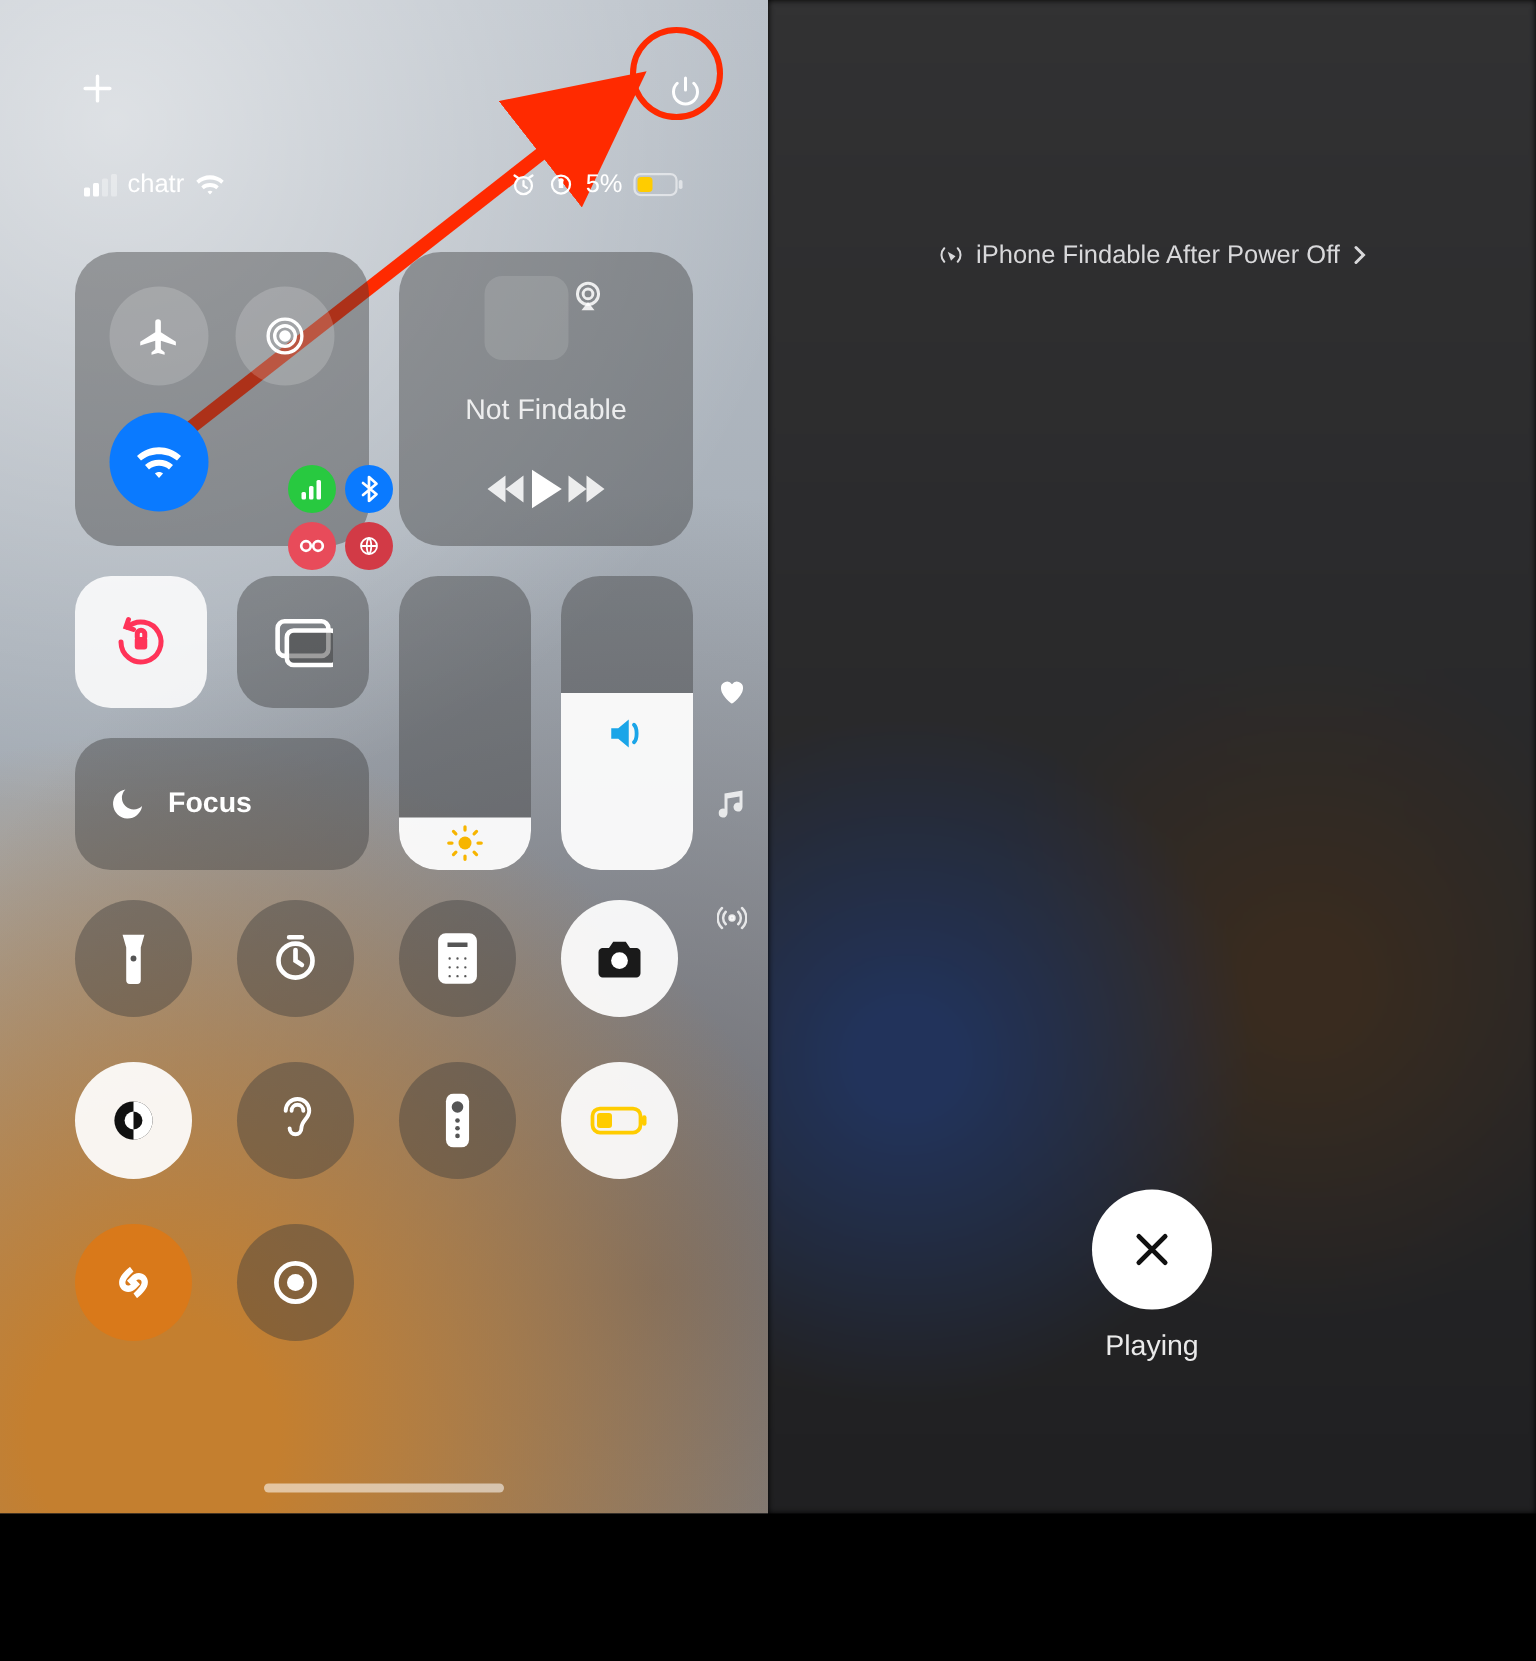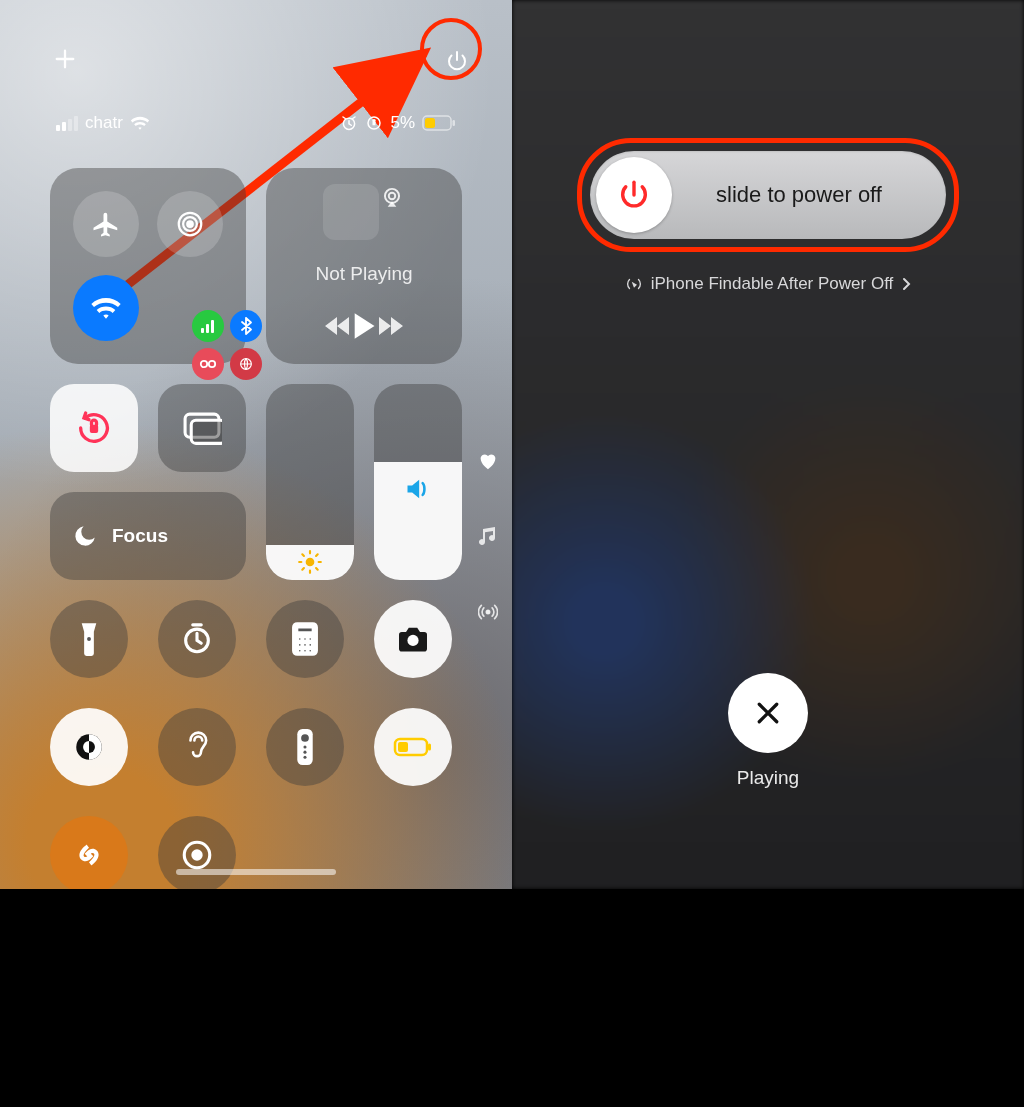--- a/index.html
+++ b/index.html
@@ -1,17 +1,17 @@
 <!DOCTYPE html>
 <html><head>
 <meta charset="utf-8">
 <style>
   *{box-sizing:border-box;margin:0;padding:0;font-family:-apple-system,BlinkMacSystemFont,"Helvetica Neue",sans-serif;-webkit-font-smoothing:antialiased}
   body{width:1024px;height:1107px;overflow:hidden;background:#000;display:flex}
-  .phone{width:512px;height:889px;position:relative;overflow:hidden}
+  .phone{width:512px;height:1009px;position:relative;overflow:hidden}
   .blur-bg{position:absolute;inset:0;}
   
   #left .blur-bg{
     background:
       radial-gradient(circle at 15% 8%,rgba(255,255,255,.55),transparent 45%),
       radial-gradient(circle at 20% 95%,#c47f2f 0 8%,transparent 45%),
       radial-gradient(circle at 85% 85%,#6c6a6e,transparent 55%),
       linear-gradient(180deg,#b9c0c8 0%,#a7afb8 40%,#8d949c 100%);
     filter:blur(0px);
   }
@@ -209,21 +209,21 @@
       <div class="media-top">
         <div class="art"></div>
         <div class="airplay-i">
           <svg width="26" height="26" viewBox="0 0 24 24" fill="none" stroke="rgba(255,255,255,.85)" stroke-width="1.8">
               <circle cx="12" cy="11" r="3"></circle>
               <circle cx="12" cy="11" r="6.5"></circle>
               <path d="M8 21l4-5 4 5z" fill="rgba(255,255,255,.85)" stroke="none"></path>
             </svg>
         </div>
       </div>
-      <div class="np">Not Playing</div>
+      <div class="np">Not Findable</div>
       <div class="controls">
         <span>
             <svg width="28" height="22" viewBox="0 0 28 20" fill="rgba(255,255,255,.85)">
               <path d="M13 10L25 1v18zM1 10L13 1v18z"></path>
             </svg>
           </span>
         <span>
             <svg width="24" height="28" viewBox="0 0 20 24" fill="white">
               <path d="M2 1l17 11L2 23z"></path>
             </svg>
@@ -375,31 +375,20 @@
       </span>
   </div>
 
   <div class="home-ind"></div>
 </div>
 
 <div class="phone" id="right">
   <div class="blur-bg"></div>
 
   <div class="po-wrap">
-    <div class="po-outline">
-      <div class="po-slider">
-        <div class="po-knob">
-          <svg width="34" height="34" viewBox="0 0 24 24" fill="none" stroke="#ff2a2a" stroke-width="2.4" stroke-linecap="round">
-              <path d="M12 3v9"></path>
-              <path d="M6.2 6.2a8 8 0 1 0 11.6 0"></path>
-            </svg>
-        </div>
-        <div class="po-label">slide to power off</div>
-      </div>
-    </div>
     <div class="findable">
       <svg width="18" height="18" viewBox="0 0 24 24" fill="none" stroke="#d8d8da" stroke-width="1.8" stroke-linecap="round">
           <path d="M6 6a8.5 8.5 0 0 0 0 12M18 6a8.5 8.5 0 0 1 0 12"></path>
           <path d="M12 17l-3-8 7 4-4 4z" fill="#d8d8da" stroke="none"></path>
         </svg>
       <span>iPhone Findable After Power Off</span>
       <svg width="10" height="14" viewBox="0 0 8 14" fill="none" stroke="#d8d8da" stroke-width="2" stroke-linecap="round">
           <path d="M2 2l5 5-5 5"></path>
         </svg>
     </div>

